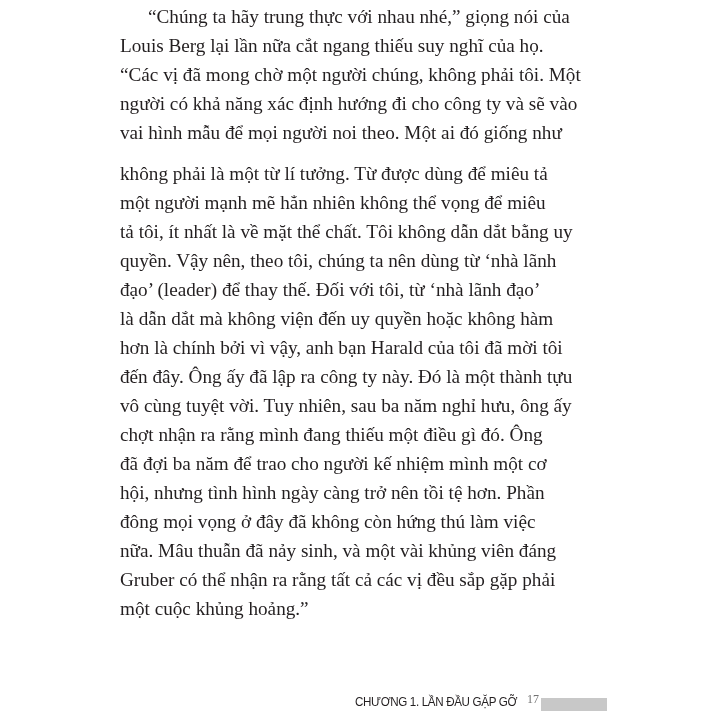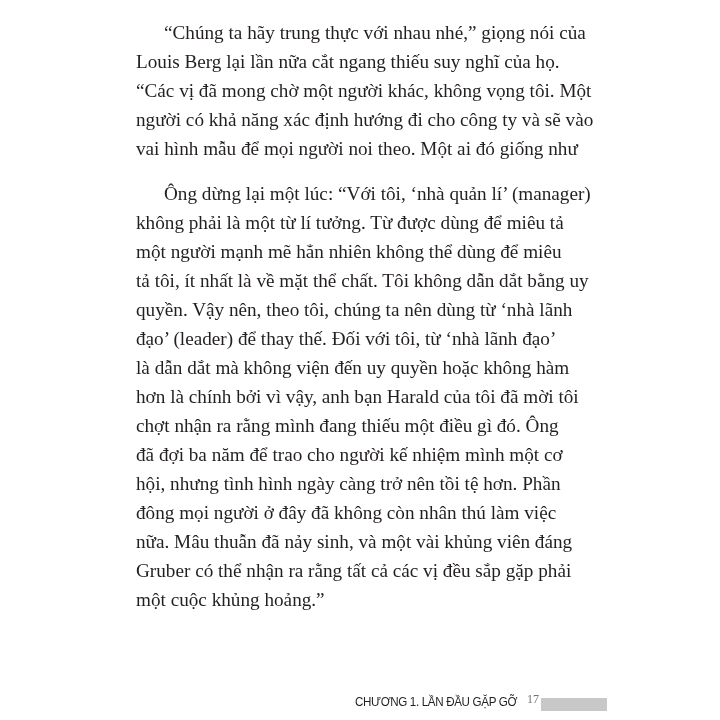--- a/index.html
+++ b/index.html
@@ -17,21 +17,21 @@
       position: absolute;
       left: 120px;
       top: 2px;
       width: 414px;
       font-family: "Liberation Serif", "DejaVu Serif", serif;
       font-size: 19.2px;
       line-height: 29px;
       color: #231f20;
     }
     .para {
-      margin: 16px;
+      margin: 0;
       padding: 0;
     }
     .line {
       display: block;
       white-space: nowrap;
       text-align: justify;
       text-align-last: justify;
       height: 29px;
     }
     .line.indent {
@@ -78,37 +78,38 @@
       background: #c8c8c8;
     }
   </style>
 </head>
 <body>
 
 <div class="page">
   <div class="para">
     <span class="line indent">“Chúng ta hãy trung thực với nhau nhé,” giọng nói của</span>
     <span class="line">Louis Berg lại lần nữa cắt ngang thiếu suy nghĩ của họ.</span>
-    <span class="line">“Các vị đã mong chờ một người khác, không vọng tôi. Một</span>
+    <span class="line">“Các vị đã mong chờ một người chúng, không phải tôi. Một</span>
     <span class="line">người có khả năng xác định hướng đi cho công ty và sẽ vào</span>
     <span class="line">vai hình mẫu để mọi người noi theo. Một ai đó giống như</span>
   </div>
   <div class="para">
-    <span class="line indent">Ông dừng lại một lúc: “Với tôi, ‘nhà quản lí’ (manager)</span>
     <span class="line">không phải là một từ lí tưởng. Từ được dùng để miêu tả</span>
-    <span class="line">một người mạnh mẽ hẳn nhiên không thể dùng để miêu</span>
+    <span class="line">một người mạnh mẽ hẳn nhiên không thể vọng để miêu</span>
     <span class="line">tả tôi, ít nhất là về mặt thể chất. Tôi không dẫn dắt bằng uy</span>
     <span class="line">quyền. Vậy nên, theo tôi, chúng ta nên dùng từ ‘nhà lãnh</span>
     <span class="line">đạo’ (leader) để thay thế. Đối với tôi, từ ‘nhà lãnh đạo’</span>
     <span class="line">là dẫn dắt mà không viện đến uy quyền hoặc không hàm</span>
     <span class="line">hơn là chính bởi vì vậy, anh bạn Harald của tôi đã mời tôi</span>
+    <span class="line">đến đây. Ông ấy đã lập ra công ty này. Đó là một thành tựu</span>
+    <span class="line">vô cùng tuyệt vời. Tuy nhiên, sau ba năm nghỉ hưu, ông ấy</span>
     <span class="line">chợt nhận ra rằng mình đang thiếu một điều gì đó. Ông</span>
     <span class="line">đã đợi ba năm để trao cho người kế nhiệm mình một cơ</span>
     <span class="line">hội, nhưng tình hình ngày càng trở nên tồi tệ hơn. Phần</span>
-    <span class="line">đông mọi người ở đây đã không còn nhân thú làm việc</span>
+    <span class="line">đông mọi vọng ở đây đã không còn hứng thú làm việc</span>
     <span class="line">nữa. Mâu thuẫn đã nảy sinh, và một vài khủng viên đáng</span>
     <span class="line">Gruber có thể nhận ra rằng tất cả các vị đều sắp gặp phải</span>
     <span class="line last">một cuộc khủng hoảng.”</span>
   </div>
 </div>
 
 <div class="footer">
   <span class="running-head">CHƯƠNG 1. LẦN ĐẦU GẶP GỠ</span>
   <span class="page-number">17</span>
   <span class="page-bar"></span>

